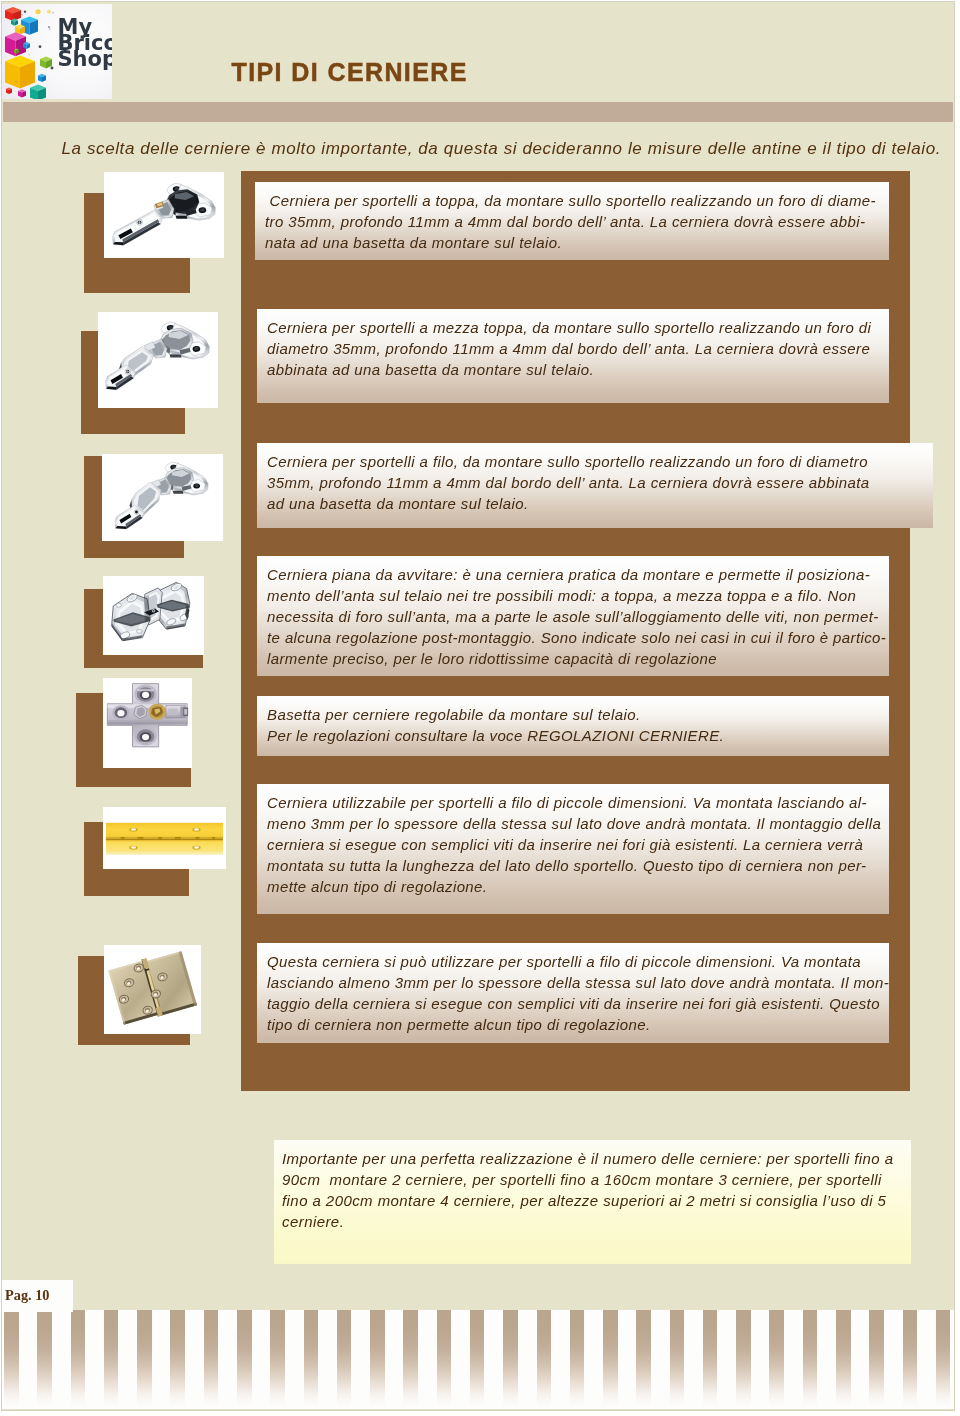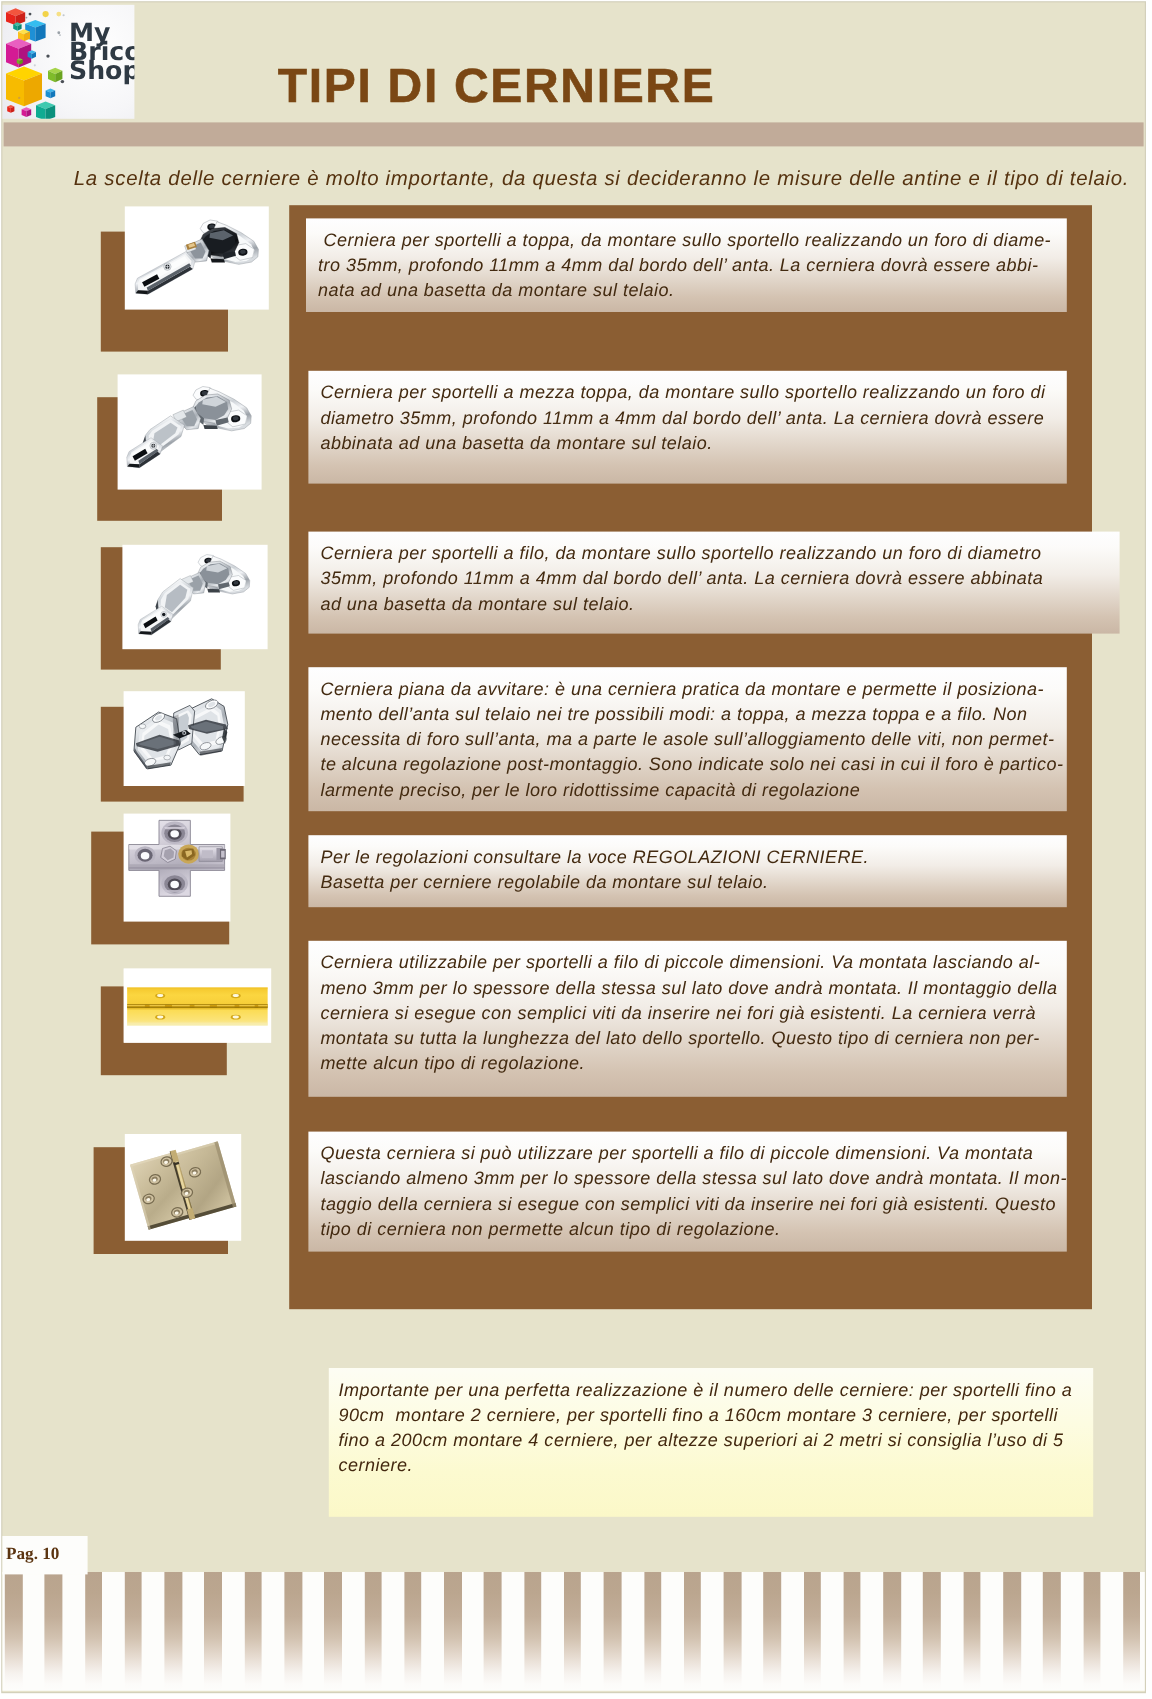--- a/index.html
+++ b/index.html
@@ -7,21 +7,21 @@
   .page{position:absolute;left:2px;top:2px;width:952px;height:1408px;
         background:#e6e3cb;box-shadow:0 0 0 1px #d3d0bb;}
   
   .logo{position:absolute;left:0px;top:2px;width:110px;height:95px;
         background:radial-gradient(circle at 70% 40%, #ffffff 0%, #f6f6f8 55%, #e9e9ef 100%);
         overflow:hidden;z-index:6;}
   .logo-text{position:absolute;left:55.5px;top:15px;text-align:left;
         font-family:"DejaVu Sans",sans-serif;font-weight:bold;color:#2f3a44;
         font-size:21px;line-height:16.2px;letter-spacing:0px;}
   .title{position:absolute;left:229.5px;top:52.5px;font-family:"Liberation Sans",sans-serif;
-        font-weight:bold;font-size:40px;color:#7a4714;letter-spacing:1.4px;line-height:34px;
+        font-weight:bold;font-size:25px;color:#7a4714;letter-spacing:1.4px;line-height:34px;
         -webkit-text-stroke:0.5px #7a4714;}
   .hband{position:absolute;left:1px;top:100px;width:950px;height:20px;background:#c1ab99;}
   .intro{position:absolute;left:59.5px;top:136px;width:880px;font-style:italic;font-weight:normal;
         font-size:17px;letter-spacing:0.6px;color:#55320f;line-height:21px;white-space:nowrap;}
   
   .panel{position:absolute;left:239px;top:169px;width:669px;height:920px;background:#8b5e33;}
   .shadow{position:absolute;background:#8b5e33;}
   .imgbox{position:absolute;background:#ffffff;overflow:hidden;z-index:3;}
   .imgbox svg{display:block;width:100%;height:100%;}
   .tbox{position:absolute;z-index:4;
@@ -558,21 +558,21 @@
           <ellipse cx="112" cy="176" rx="11.2" ry="9.0" fill="#cfc1a0" transform="rotate(-16 112 176)"></ellipse>
           <ellipse cx="111.5" cy="175.2" rx="7.0" ry="5.6" fill="#8d7f61" transform="rotate(-16 112 176)"></ellipse>
           <ellipse cx="110.4" cy="177.4" rx="4.5" ry="3.6" fill="#fbf7ea" transform="rotate(-16 112 176)"></ellipse>
 </g>
       </svg>
     </div>
 <div class="tbox" style="left:253px;top:180px;width:634px;height:78px;"><div class="ln">&nbsp;Cerniera per sportelli a toppa, da montare sullo sportello realizzando un foro di diame-</div><div class="ln">tro 35mm, profondo 11mm a 4mm dal bordo dell’ anta. La cerniera dovrà essere abbi-</div><div class="ln">nata ad una basetta da montare sul telaio.</div></div>
 <div class="tbox" style="left:255px;top:307px;width:632px;height:94px;"><div class="ln">Cerniera per sportelli a mezza toppa, da montare sullo sportello realizzando un foro di</div><div class="ln">diametro 35mm, profondo 11mm a 4mm dal bordo dell’ anta. La cerniera dovrà essere</div><div class="ln">abbinata ad una basetta da montare sul telaio.</div></div>
 <div class="tbox" style="left:255px;top:441px;width:676px;height:85px;"><div class="ln">Cerniera per sportelli a filo, da montare sullo sportello realizzando un foro di diametro</div><div class="ln">35mm, profondo 11mm a 4mm dal bordo dell’ anta. La cerniera dovrà essere abbinata</div><div class="ln">ad una basetta da montare sul telaio.</div></div>
 <div class="tbox" style="left:255px;top:554px;width:632px;height:120px;"><div class="ln">Cerniera piana da avvitare: è una cerniera pratica da montare e permette il posiziona-</div><div class="ln">mento dell’anta sul telaio nei tre possibili modi: a toppa, a mezza toppa e a filo. Non</div><div class="ln">necessita di foro sull’anta, ma a parte le asole sull’alloggiamento delle viti, non permet-</div><div class="ln">te alcuna regolazione post-montaggio. Sono indicate solo nei casi in cui il foro è partico-</div><div class="ln">larmente preciso, per le loro ridottissime capacità di regolazione</div></div>
-<div class="tbox" style="left:255px;top:694px;width:632px;height:60px;"><div class="ln">Per le regolazioni consultare la voce REGOLAZIONI CERNIERE.</div><div class="ln">Basetta per cerniere regolabile da montare sul telaio.</div></div>
+<div class="tbox" style="left:255px;top:694px;width:632px;height:60px;"><div class="ln">Basetta per cerniere regolabile da montare sul telaio.</div><div class="ln">Per le regolazioni consultare la voce REGOLAZIONI CERNIERE.</div></div>
 <div class="tbox" style="left:255px;top:782px;width:632px;height:130px;"><div class="ln">Cerniera utilizzabile per sportelli a filo di piccole dimensioni. Va montata lasciando al-</div><div class="ln">meno 3mm per lo spessore della stessa sul lato dove andrà montata. Il montaggio della</div><div class="ln">cerniera si esegue con semplici viti da inserire nei fori già esistenti. La cerniera verrà</div><div class="ln">montata su tutta la lunghezza del lato dello sportello. Questo tipo di cerniera non per-</div><div class="ln">mette alcun tipo di regolazione.</div></div>
 <div class="tbox" style="left:255px;top:941px;width:632px;height:100px;"><div class="ln">Questa cerniera si può utilizzare per sportelli a filo di piccole dimensioni. Va montata</div><div class="ln">lasciando almeno 3mm per lo spessore della stessa sul lato dove andrà montata. Il mon-</div><div class="ln">taggio della cerniera si esegue con semplici viti da inserire nei fori già esistenti. Questo</div><div class="ln">tipo di cerniera non permette alcun tipo di regolazione.</div></div>
 <div class="note"><div class="ln">Importante per una perfetta realizzazione è il numero delle cerniere: per sportelli fino a</div><div class="ln">90cm  montare 2 cerniere, per sportelli fino a 160cm montare 3 cerniere, per sportelli</div><div class="ln">fino a 200cm montare 4 cerniere, per altezze superiori ai 2 metri si consiglia l’uso di 5</div><div class="ln">cerniere.</div></div>
 <div class="pagtag">
       <span>Pag. 10</span>
     </div>
 <div class="stripes">
       <div class="stripe" style="left:2.0px;"></div>
       <div class="stripe" style="left:35.3px;"></div>
       <div class="stripe" style="left:68.6px;"></div>

